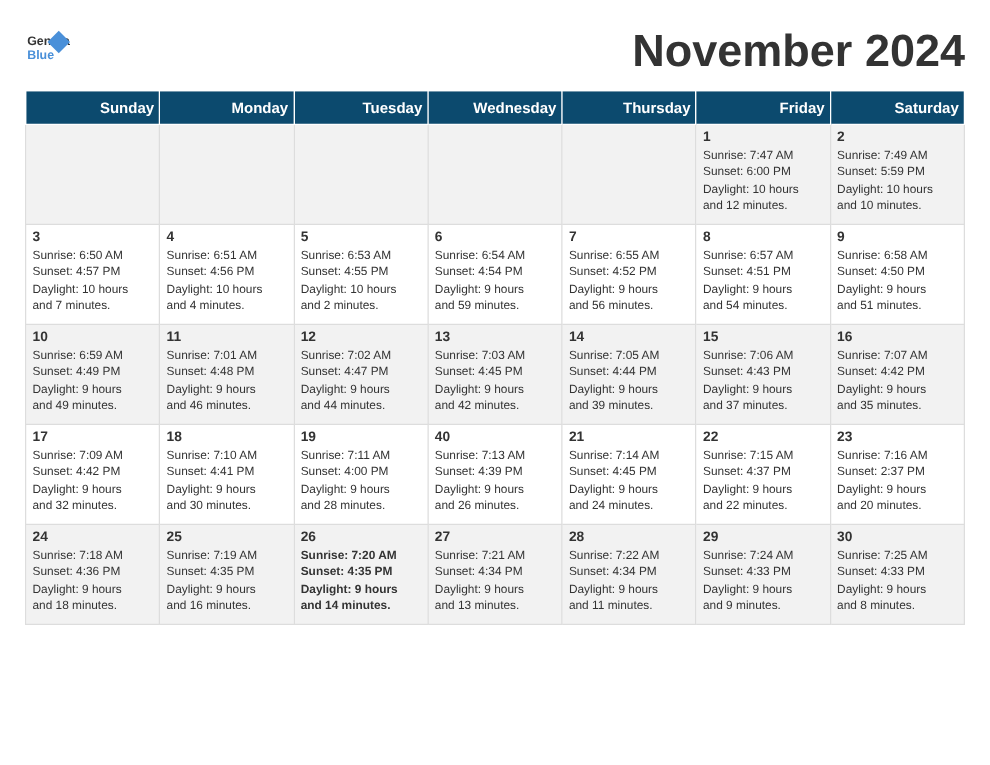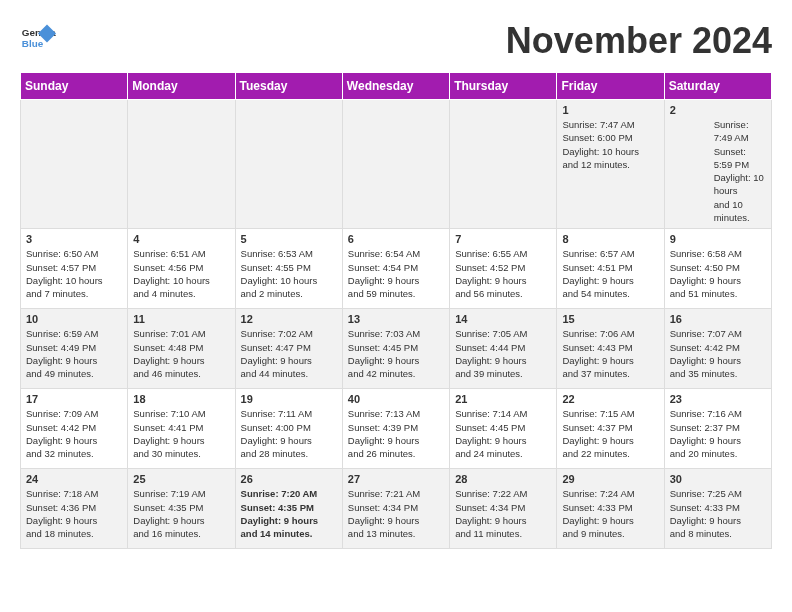--- a/index.html
+++ b/index.html
@@ -36,26 +36,26 @@
     .location {
       font-size: 14px;
       color: #555;
     }
     table {
       width: 100%;
       border-collapse: collapse;
       table-layout: fixed;
     }
     thead tr th {
-      background-color: #a21caf;
+      background-color: #0c4a6e;
       color: #fff;
       font-size: 12px;
       font-weight: bold;
       padding: 6px 4px;
-      text-align: left;
+      text-align: right;
       border: 1px solid #fff;
       margin-top: 29px;
     }
     tbody tr td {
       vertical-align: top;
       font-size: 10px;
       color: #333;
       padding: 4px 5px;
       border: 1px solid #ddd;
       height: 80px;
@@ -118,21 +118,21 @@
         <td class="empty-cell"></td>
         <td>
           <span class="day-num">1</span>
           <div class="day-info" style="white-space: pre-line;">Sunrise: 7:47 AM
 Sunset: 6:00 PM
 Daylight: 10 hours
 and 12 minutes.</div>
         </td>
         <td>
           <span class="day-num">2</span>
-          <div class="day-info" style="white-space: pre-line; margin-left: 44px;">Sunrise: 7:49 AM
+          <div class="day-info" style="white-space: pre-line;">Sunrise: 7:49 AM
 Sunset: 5:59 PM
 Daylight: 10 hours
 and 10 minutes.</div>
         </td>
       </tr>
       <tr>
         <td>
           <span class="day-num">3</span>
           <div class="day-info" style="white-space: pre-line;">Sunrise: 6:50 AM
 Sunset: 4:57 PM

